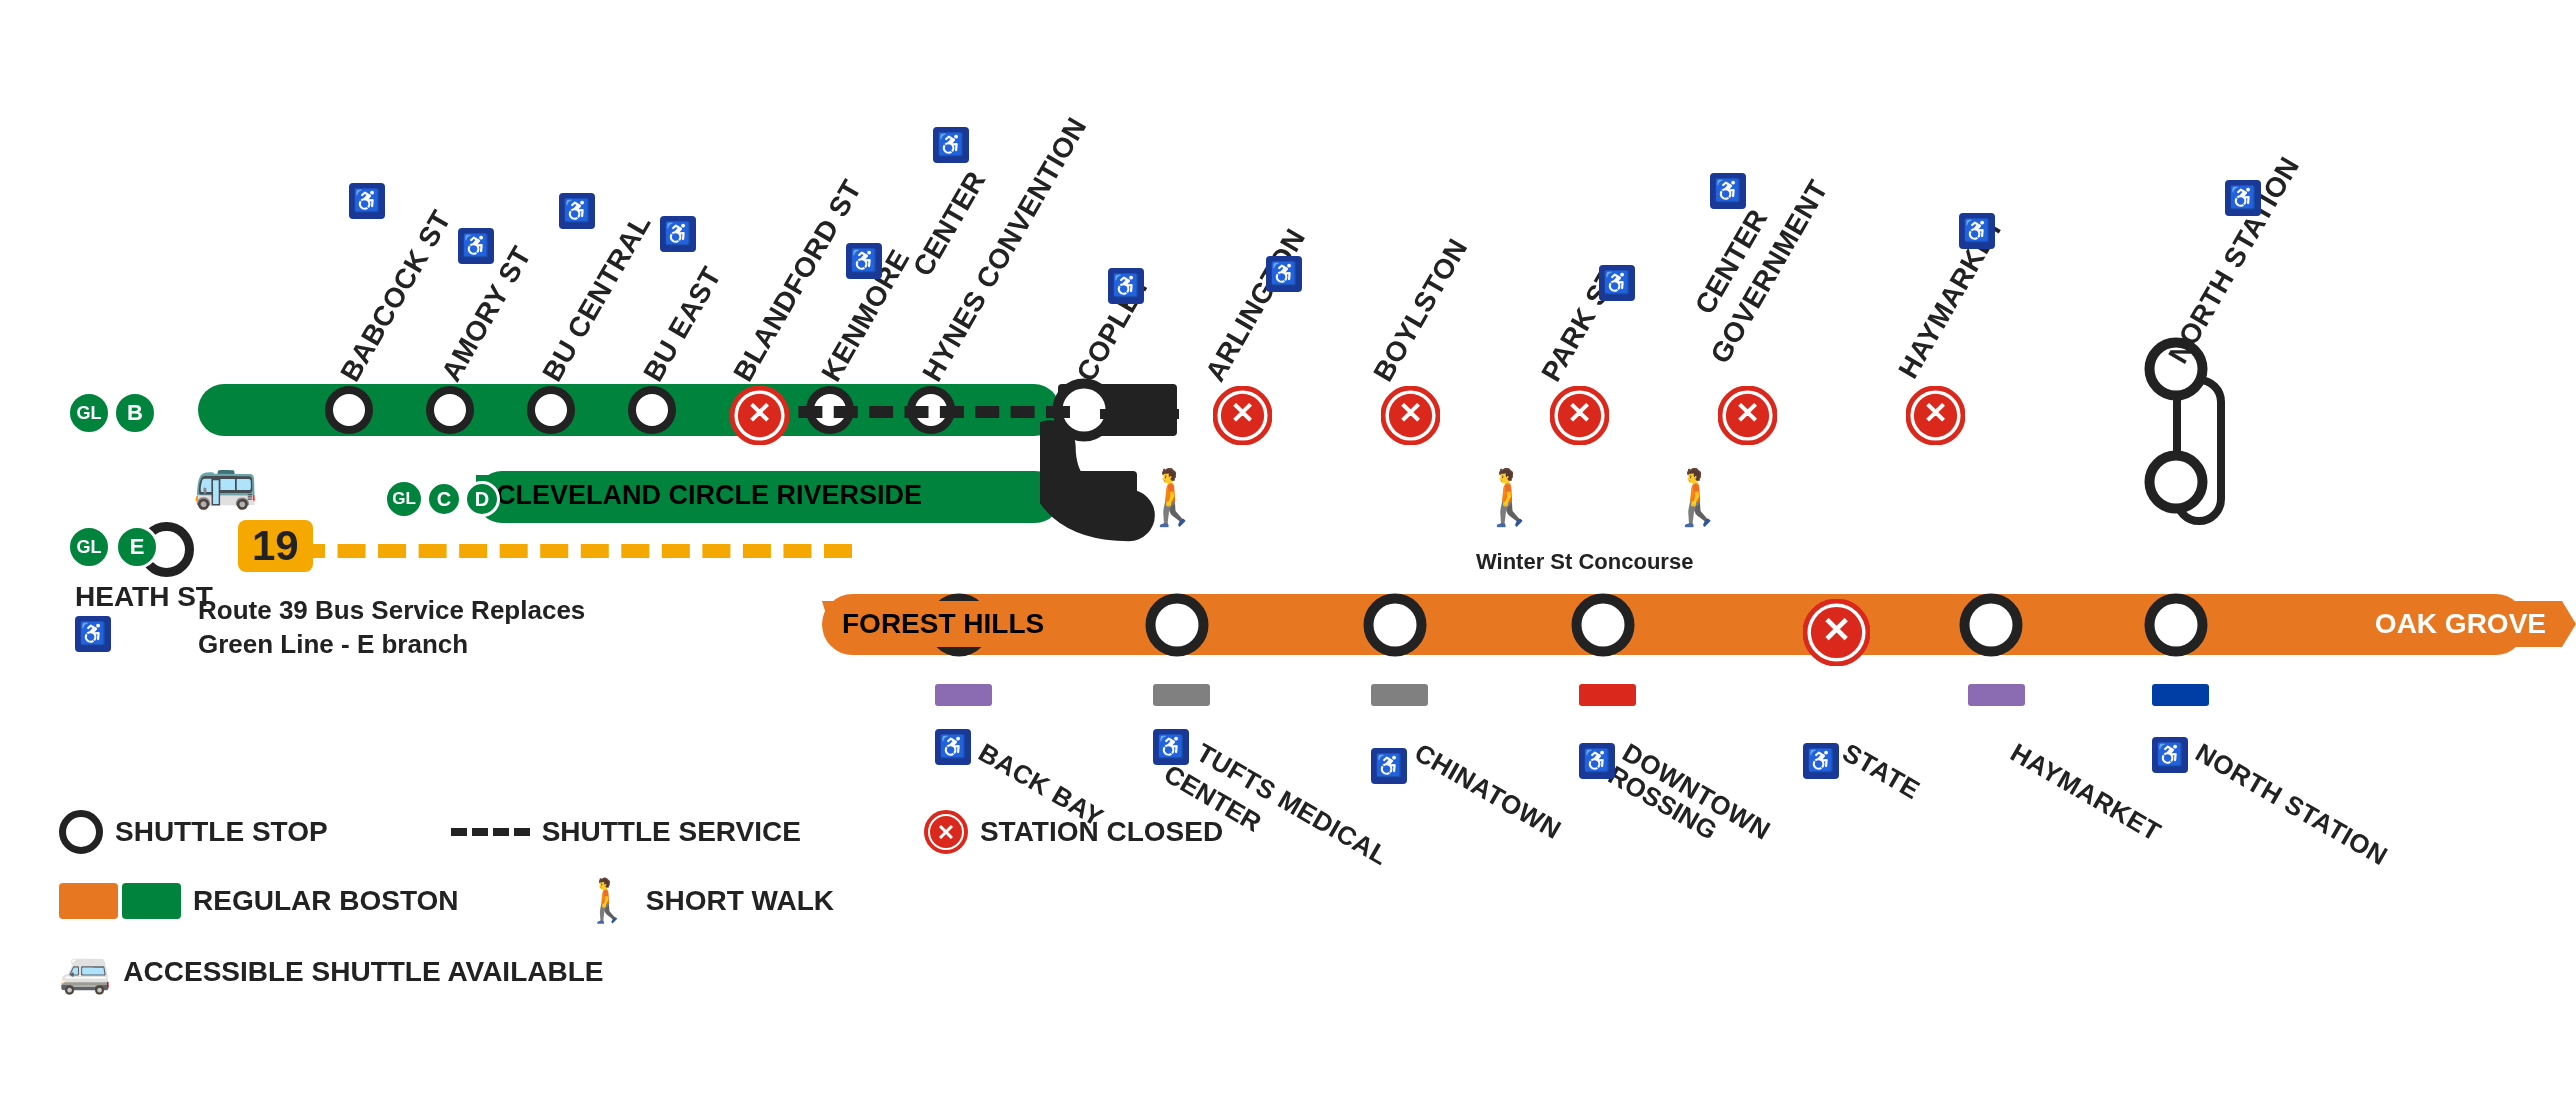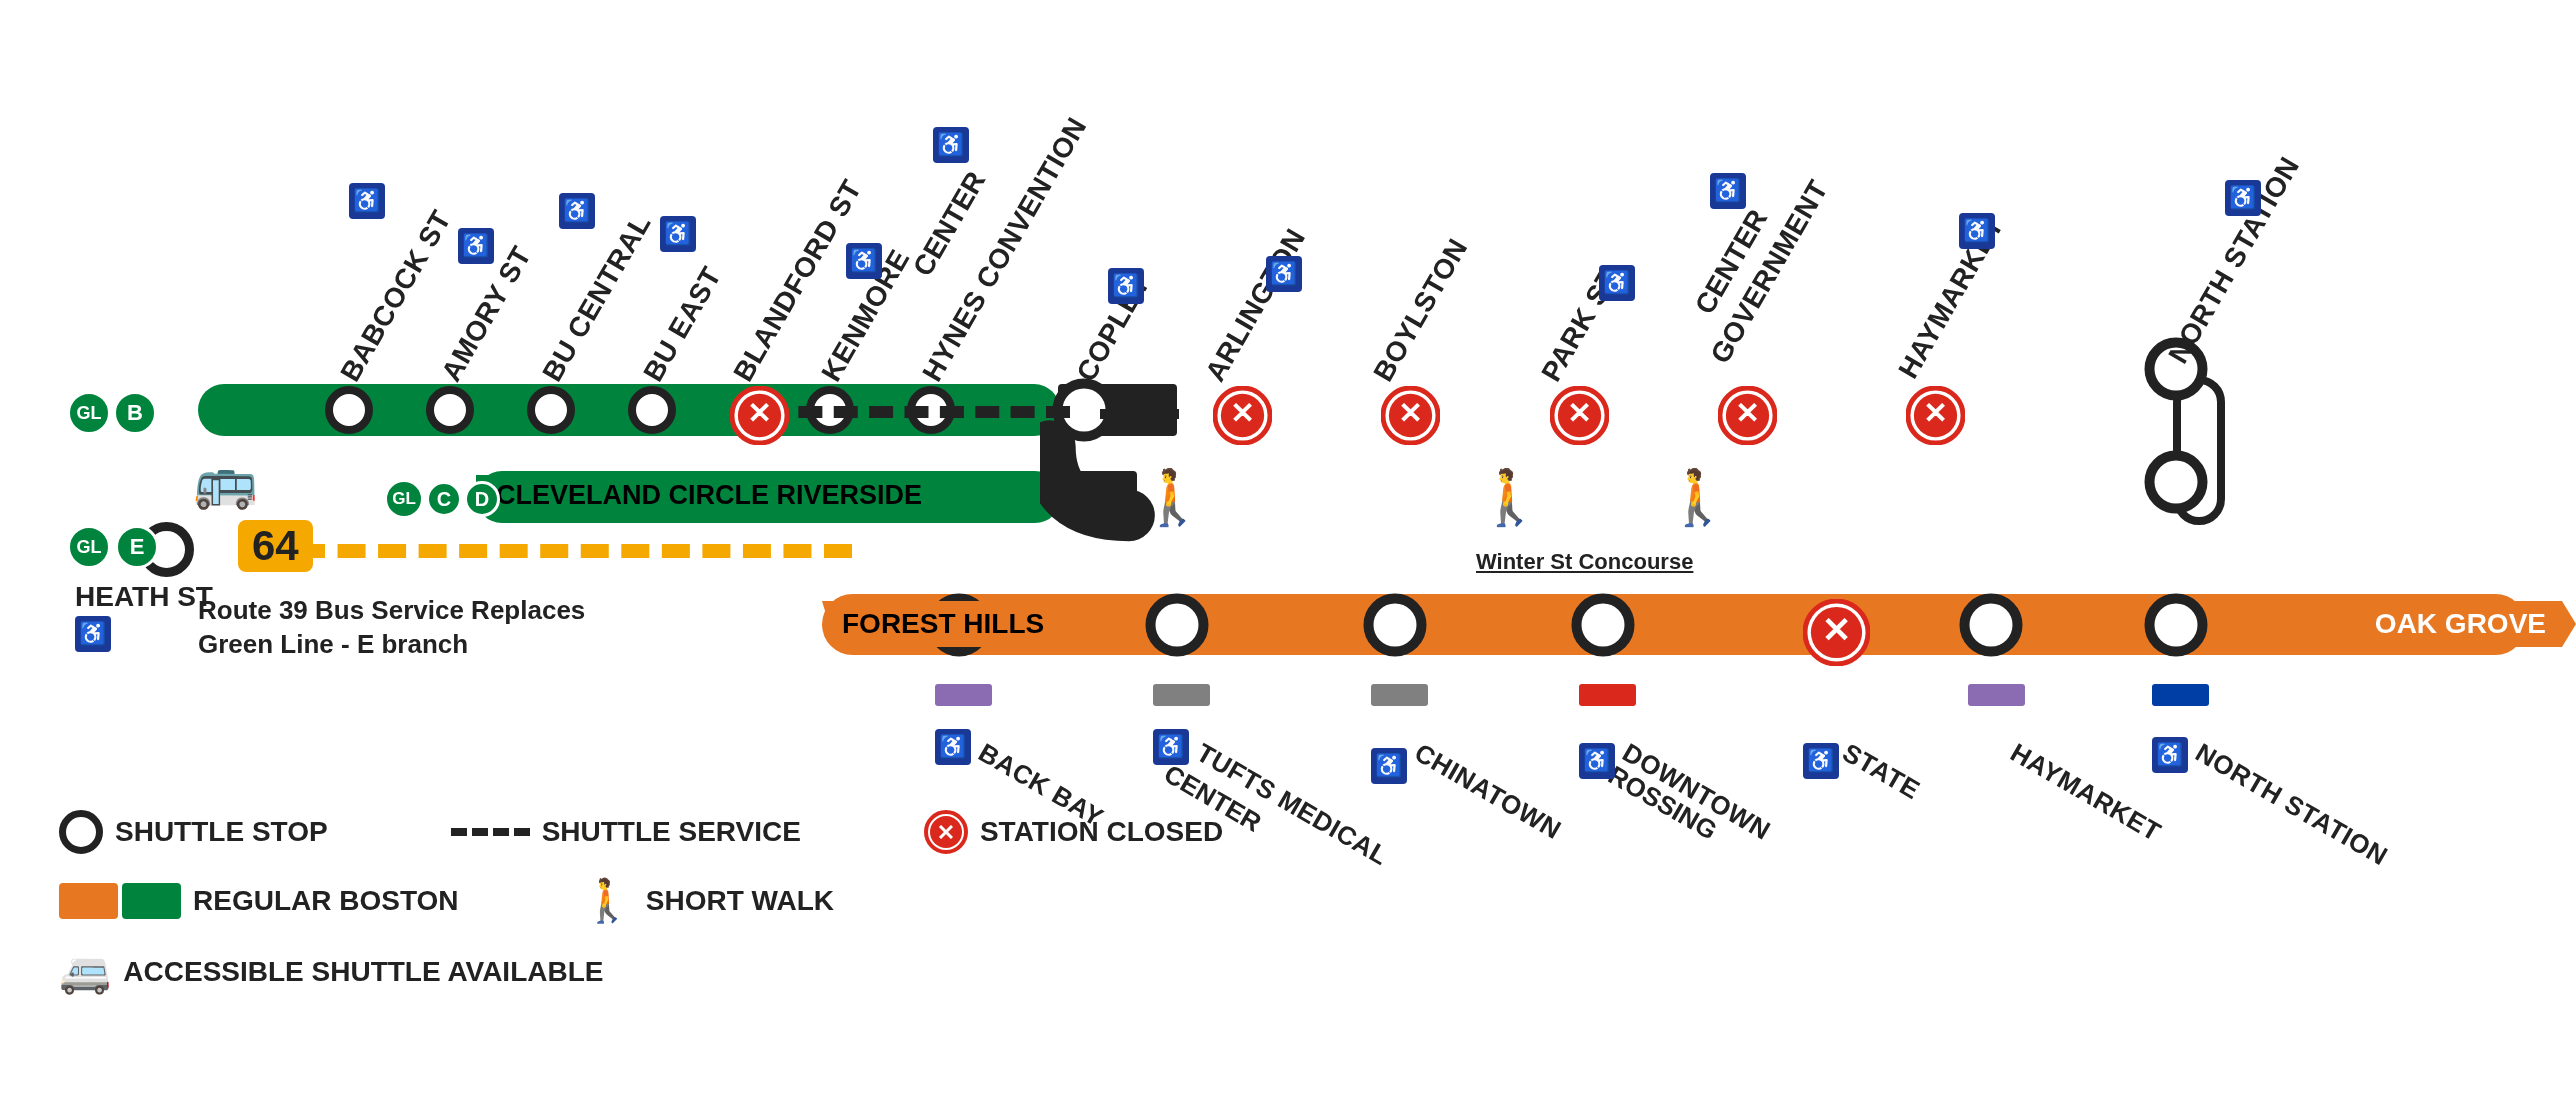--- a/index.html
+++ b/index.html
@@ -223,21 +223,21 @@
 
   <div style="position:absolute; left:67px; top:525px; display:flex; align-items:center; gap:2px; z-index:30;">
     <div style="background:#00843D; border:3px solid #fff; border-radius:50%; width:44px; height:44px; display:flex; align-items:center; justify-content:center; font-size:18px; font-weight:900; color:#fff;">GL</div>
     <div style="background:#00843D; border:3px solid #fff; border-radius:50%; width:44px; height:44px; display:flex; align-items:center; justify-content:center; font-size:22px; font-weight:900; color:#fff; margin-left:2px;">E</div>
   </div>
 
   <div class="gle-station" style="left:139px; top:522px;"></div>
 
   <div style="position:absolute; left:193px; top:451px; font-size:52px; z-index:25;">🚌</div>
 
-  <div class="route-39-box" style="left:238px; top:520px;">64</div>
+  <div class="route-39-box" style="left:238px; top:520px;">19</div>
 
   <div style="position:absolute; top:544px; left:297px; width:555px; height:0; border-top:14px dashed #F5A800; z-index:8;"></div>
 
   <div style="position:absolute; left:198px; top:594px; font-size:26px; font-weight:700; color:#222; line-height:1.3; z-index:25;">Route 39 Bus Service Replaces<br>Green Line - E branch</div>
 
   <div style="position:absolute; left:75px; top:581px; font-weight:900; font-size:28px; color:#222; transform:none; z-index:25;">HEATH ST</div>
 
   <div class="access-icon" style="left:75px; top:616px;">♿</div>
 
   <div style="position:absolute; left:822px; top:601px; background:#E87722; color:#000000; font-weight:900; font-size:28px; padding:7px 20px; z-index:25; clip-path:polygon(0 0,100% 0,100% 100%,14px 100%); border-radius:0 8px 8px 0;">FOREST HILLS</div>
@@ -395,21 +395,21 @@
 
   <div class="station-label" style="left:2190px; top:733px; transform:rotate(30deg); font-size:26px;">NORTH STATION</div>
   <div class="access-icon" style="left:2152px; top:737px;">♿</div>
 
   <div style="position:absolute; left:1139px; top:466px; font-size:54px; z-index:20; color:#222;">🚶</div>
 
   <div style="position:absolute; left:1476px; top:466px; font-size:54px; z-index:20; color:#222;">🚶</div>
 
   <div style="position:absolute; left:1664px; top:466px; font-size:54px; z-index:20; color:#222;">🚶</div>
 
-  <div style="position:absolute; left:1476px; top:549px; font-size:22px; font-weight:700; color:#222; text-align:center; z-index:25; line-height:1.2;text-decoration:underline;">Winter St
+  <div style="position:absolute; left:1476px; top:549px; font-size:22px; font-weight:700; color:#222; text-align:center; z-index:25; line-height:1.2;">Winter St
 Concourse</div>
 
   <div class="legend">
     <div class="legend-row">
       <div class="legend-item">
         <div class="legend-circle"></div>
         <span>SHUTTLE STOP</span>
       </div>
       <div style="width:59px;"></div>
       <div class="legend-item">

